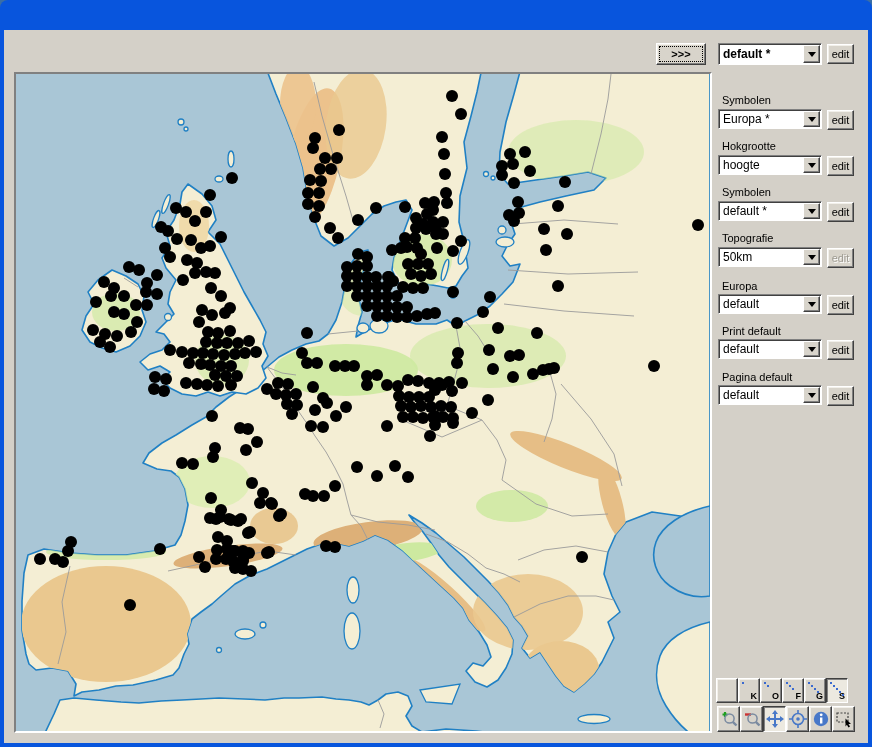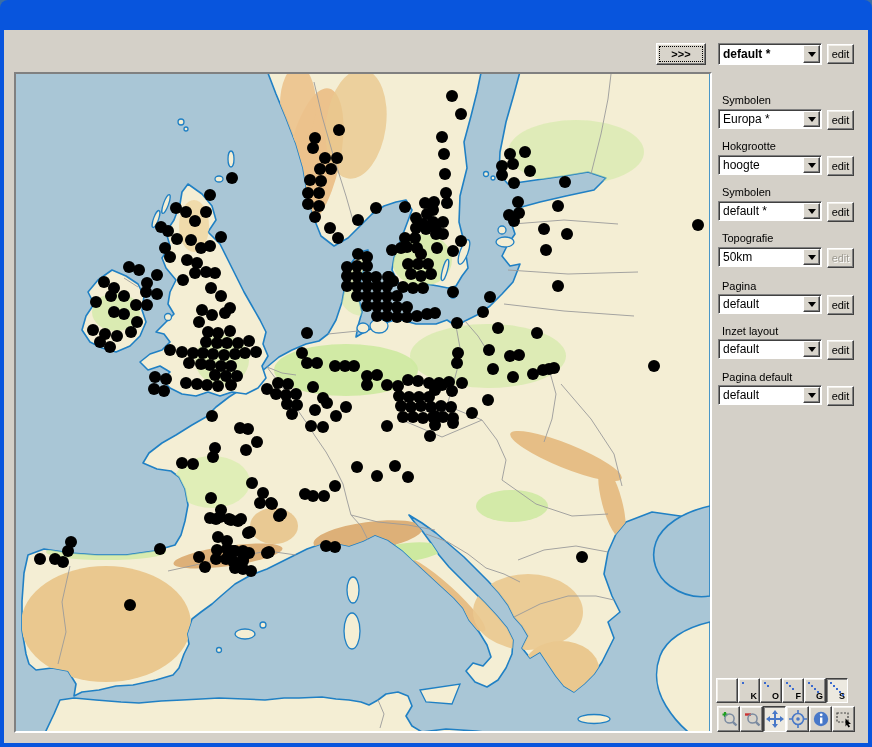--- a/index.html
+++ b/index.html
@@ -555,30 +555,30 @@
 
     <div class="side-label" style="top:202px;">Topografie</div>
     <div class="combo sunken-field" style="left:714px;top:217px;width:104px;height:20px;">
       <span class="val">50km</span>
       <span class="arrow-btn">
           <span class="arrow-glyph"></span>
         </span>
     </div>
     <div class="btn raised edit-btn disabled" style="left:823px;top:218px;">edit</div>
 
-    <div class="side-label" style="top:250px;">Pagina</div>
+    <div class="side-label" style="top:250px;">Europa</div>
     <div class="combo sunken-field" style="left:714px;top:264px;width:104px;height:20px;">
       <span class="val">default</span>
       <span class="arrow-btn">
           <span class="arrow-glyph"></span>
         </span>
     </div>
     <div class="btn raised edit-btn" style="left:823px;top:265px;">edit</div>
 
-    <div class="side-label" style="top:295px;">Inzet layout</div>
+    <div class="side-label" style="top:295px;">Print default</div>
     <div class="combo sunken-field" style="left:714px;top:309px;width:104px;height:20px;">
       <span class="val">default</span>
       <span class="arrow-btn">
           <span class="arrow-glyph"></span>
         </span>
     </div>
     <div class="btn raised edit-btn" style="left:823px;top:310px;">edit</div>
 
     <div class="side-label" style="top:341px;">Pagina default</div>
     <div class="combo sunken-field" style="left:714px;top:355px;width:104px;height:20px;">

